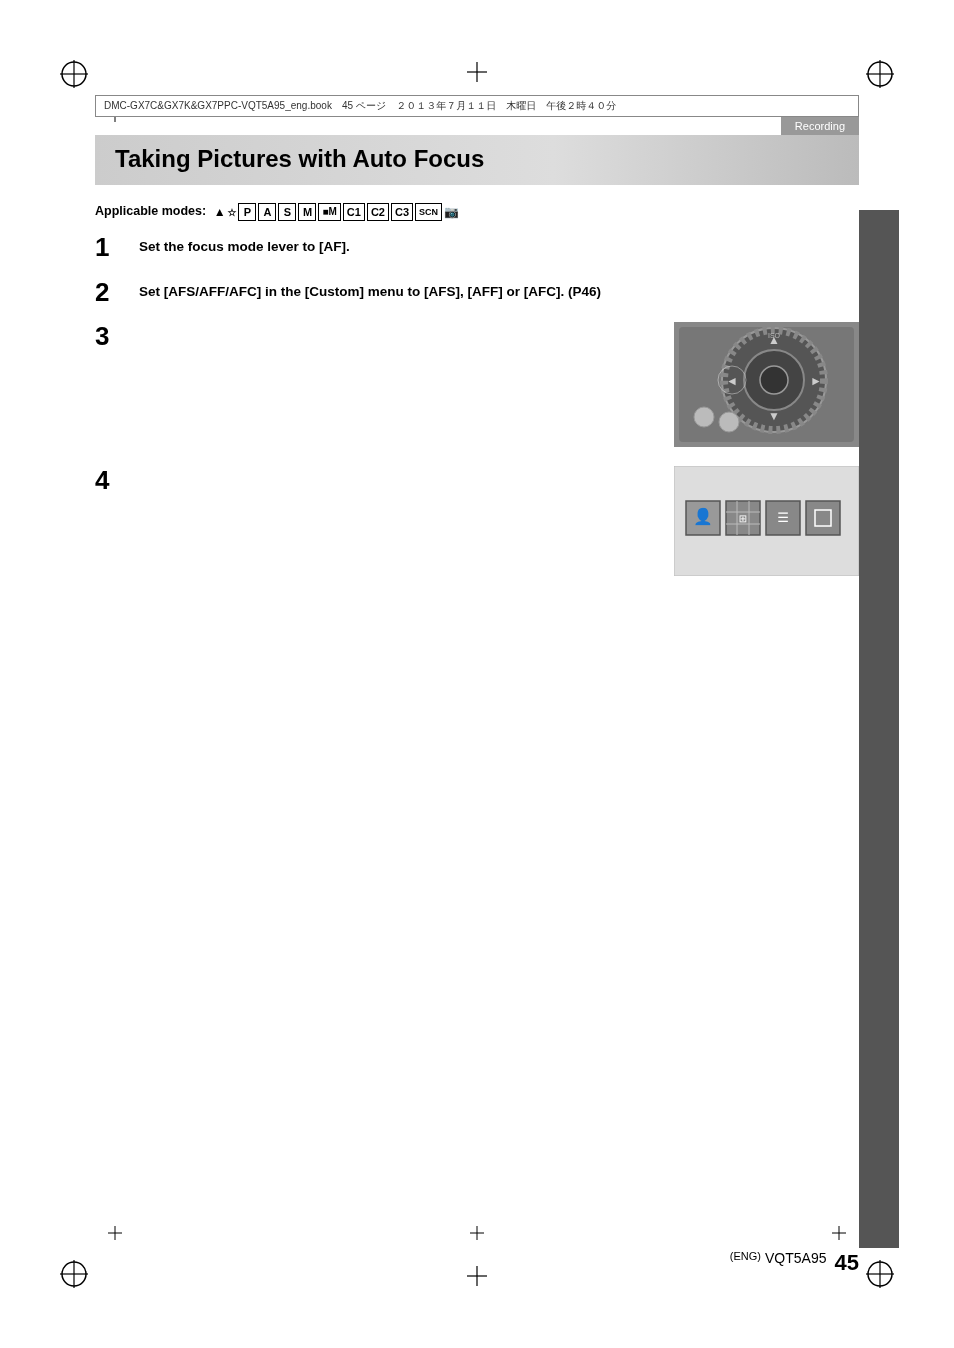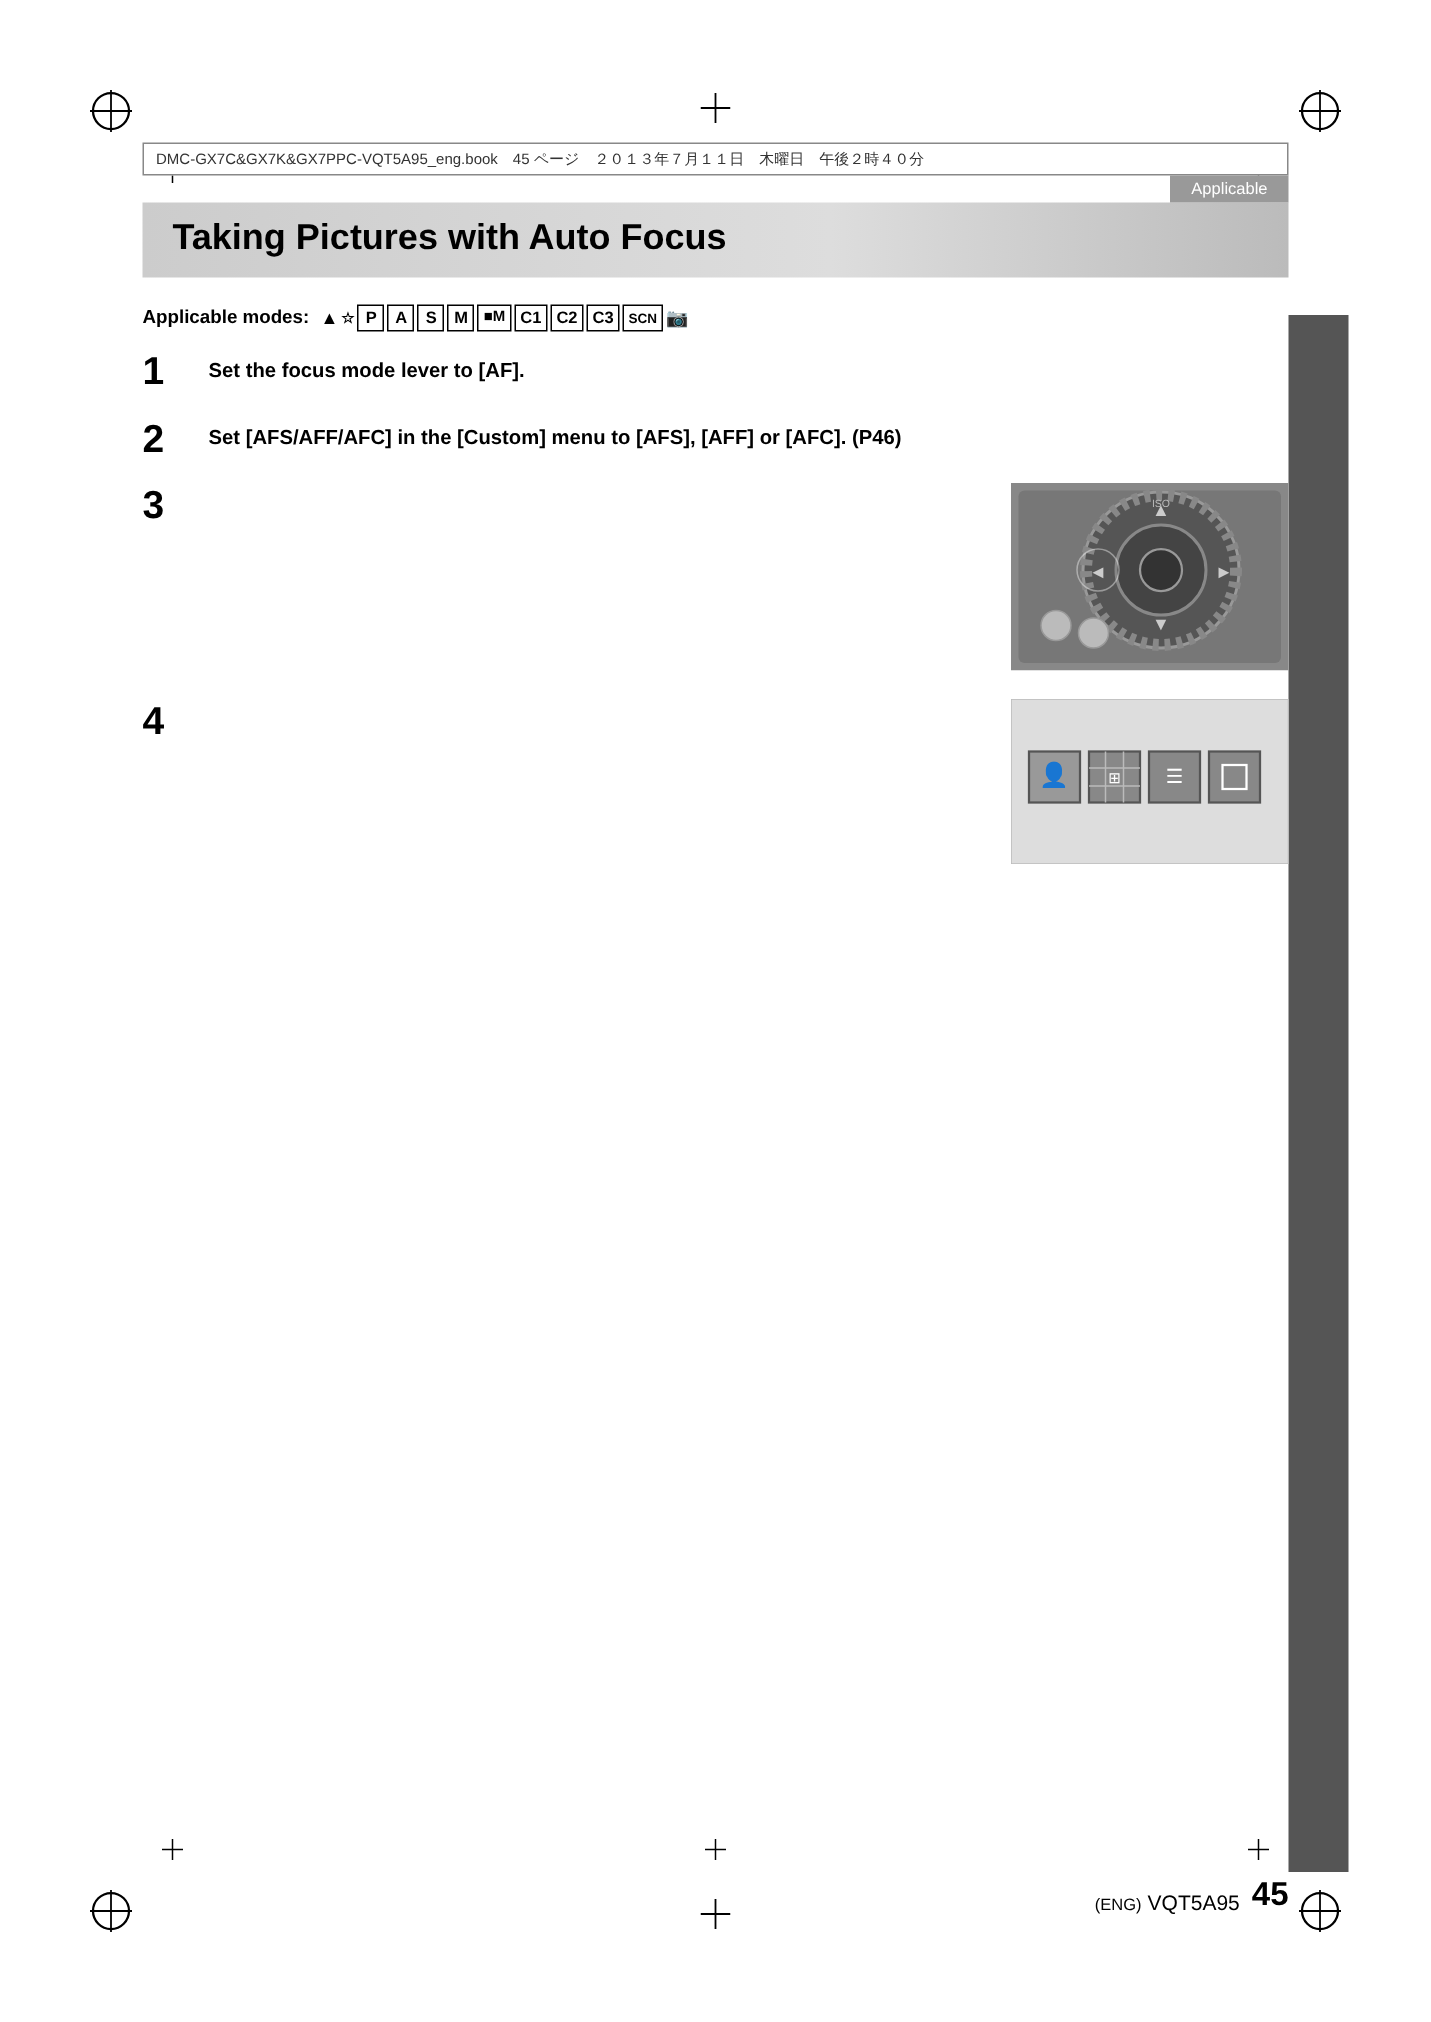--- a/index.html
+++ b/index.html
@@ -183,21 +183,21 @@
       left: 95px;
       right: 95px;
       display: flex;
       justify-content: flex-end;
       align-items: center;
       font-size: 12px;
     }
 
     .page-number-section {
       display: flex;
-      align-items: flex-end;
+      align-items: flex-start;
       gap: 4px;
     }
 
     .page-number {
       font-size: 22px;
       font-weight: bold;
     }
   </style>
 </head>
 <body>
@@ -262,21 +262,21 @@
 
   <div class="header-bar">
     <span>DMC-GX7C&amp;GX7K&amp;GX7PPC-VQT5A95_eng.book　45 ページ　２０１３年７月１１日　木曜日　午後２時４０分</span>
   </div>
 
   <div class="right-sidebar-bar"></div>
 
   <div class="main-content">
 
     <div style="position:absolute;top:-18px;right:0px;background:#999;color:#fff;font-size:11px;padding:3px 14px;">
-      <span>Applicable</span>
+      <span>Recording</span>
     </div>
 
     <div class="title-section">
       <h1 class="page-title">Taking Pictures with Auto Focus</h1>
     </div>
 
     <div class="applicable-modes">
       <strong>Applicable modes:</strong>
       <span class="mode-icons">
 

